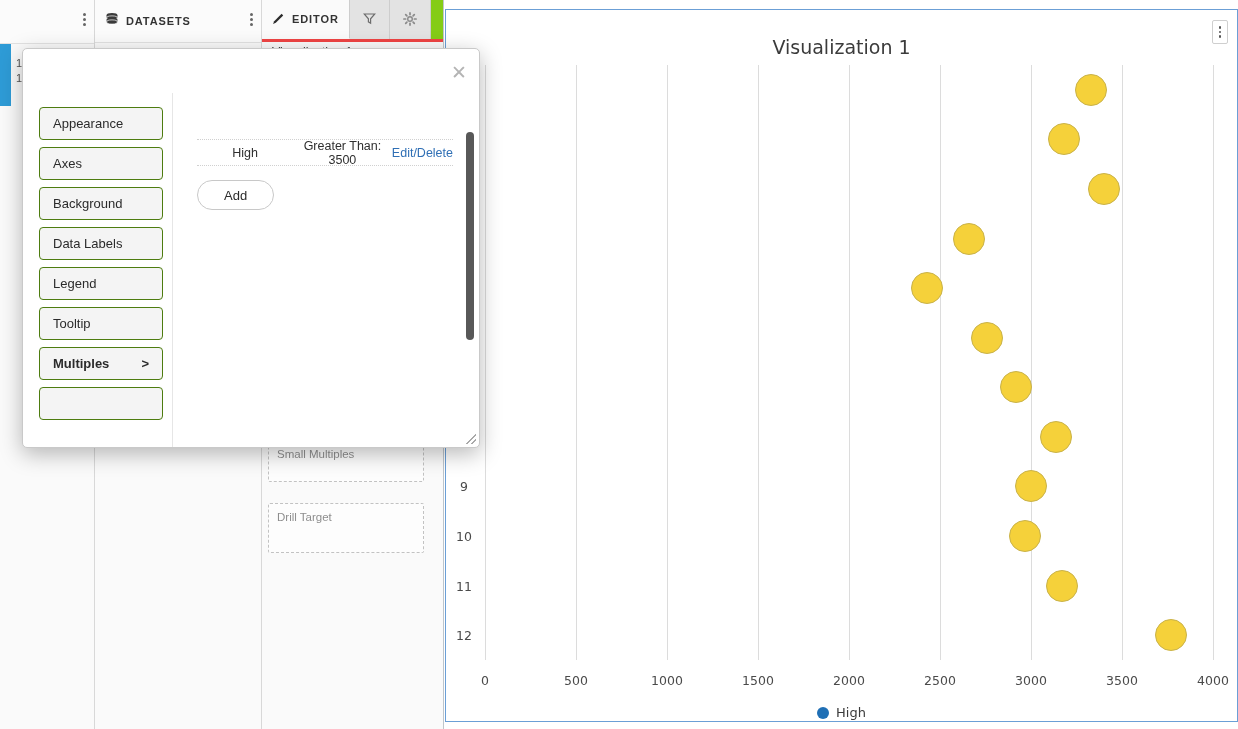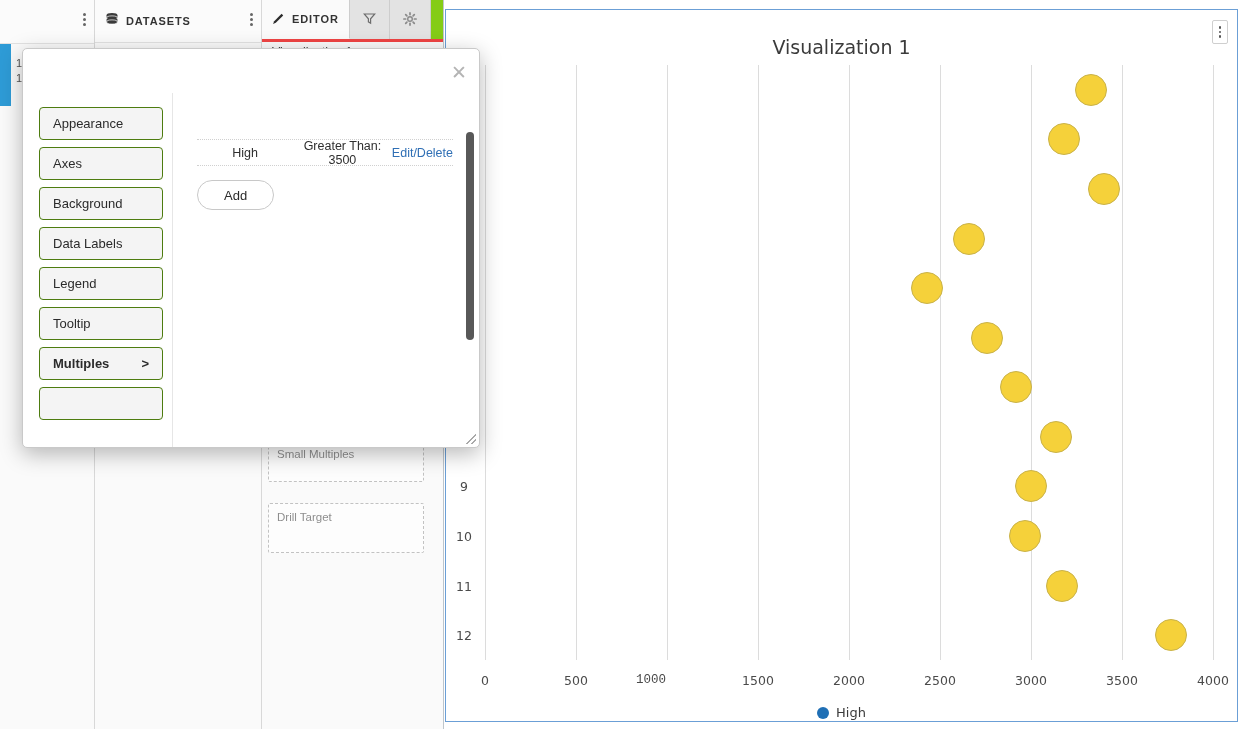--- a/index.html
+++ b/index.html
@@ -278,21 +278,21 @@
         <div class="gridline" style="left: 130px; top: 55px; height: 595px;"></div>
         <div class="gridline" style="left: 221px; top: 55px; height: 595px;"></div>
         <div class="gridline" style="left: 312px; top: 55px; height: 595px;"></div>
         <div class="gridline" style="left: 403px; top: 55px; height: 595px;"></div>
         <div class="gridline" style="left: 494px; top: 55px; height: 595px;"></div>
         <div class="gridline" style="left: 585px; top: 55px; height: 595px;"></div>
         <div class="gridline" style="left: 676px; top: 55px; height: 595px;"></div>
         <div class="gridline" style="left: 767px; top: 55px; height: 595px;"></div>
         <div class="xtick" style="left: 39px;">0</div>
         <div class="xtick" style="left: 130px;">500</div>
-        <div class="xtick" style="left: 205px; font-family: Liberation Mono, monospace;">1000</div>
+        <div class="xtick" style="left: 221px;">1000</div>
         <div class="xtick" style="left: 312px;">1500</div>
         <div class="xtick" style="left: 403px;">2000</div>
         <div class="xtick" style="left: 494px;">2500</div>
         <div class="xtick" style="left: 585px;">3000</div>
         <div class="xtick" style="left: 676px;">3500</div>
         <div class="xtick" style="left: 767px;">4000</div>
         <div class="ytick" style="left: 18px; top: 476.458px;">9</div>
         <div class="ytick" style="left: 18px; top: 526.042px;">10</div>
         <div class="ytick" style="left: 18px; top: 575.625px;">11</div>
         <div class="ytick" style="left: 18px; top: 625.208px;">12</div>

